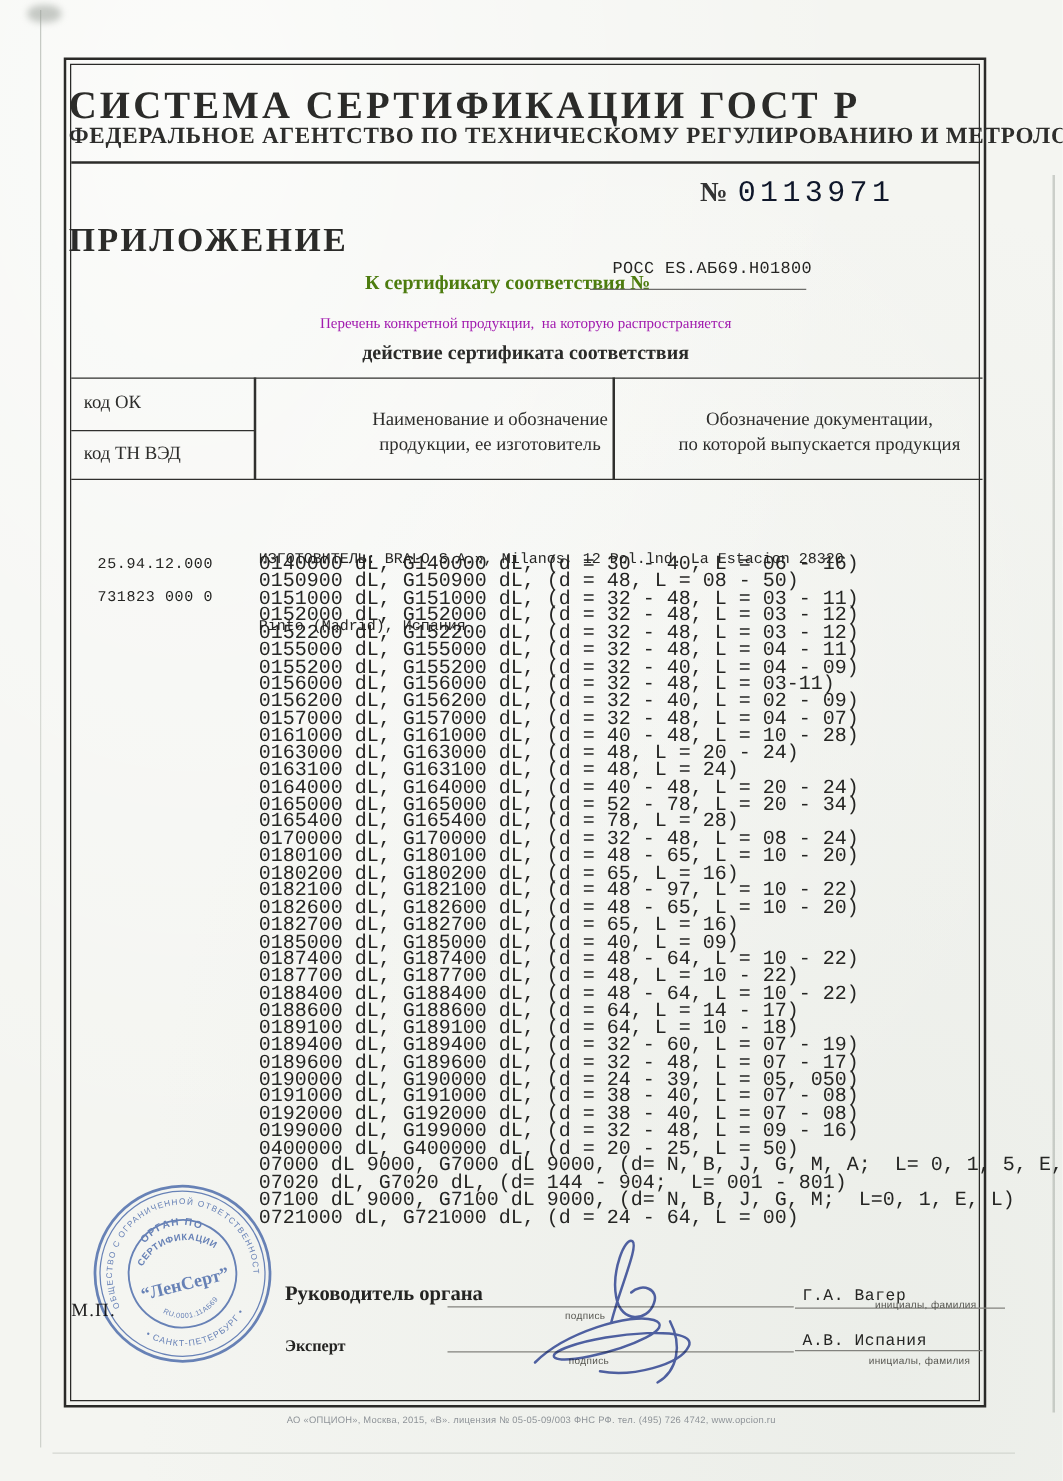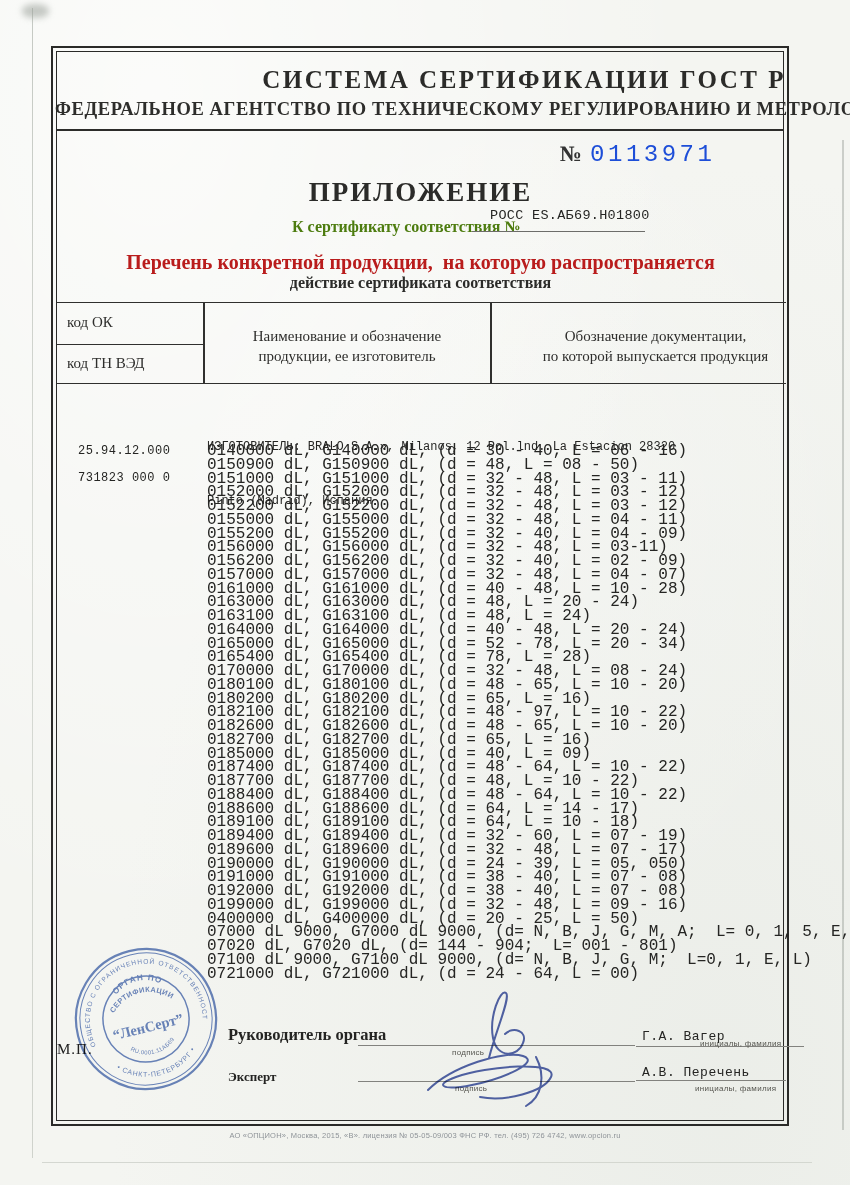--- a/index.html
+++ b/index.html
@@ -16,43 +16,43 @@
   .abs{position:absolute;}
   
   .edge-left{left:32px;top:8px;width:1px;height:1150px;background:linear-gradient(#b4b9b2,#ccd0c9,#c3c7c0);opacity:.75;}
   .edge-right{left:842px;top:140px;width:2px;height:990px;background:#9aa099;opacity:.45;}
   .edge-bottom{left:42px;top:1162px;width:770px;height:1px;background:#d0d4cd;opacity:.9;}
   .corner-smudge{left:22px;top:4px;width:27px;height:14px;background:#9ba19a;border-radius:45%;filter:blur(3px);opacity:.55;}
   
   .frame{left:51px;top:46px;width:738px;height:1080px;border:2.2px solid #2a2a28;padding:3px;box-sizing:border-box;}
   .frame-in{width:100%;height:100%;border:1.6px solid #2a2a28;box-sizing:border-box;}
   
-  .hdr1{left:55px;top:66px;width:731px;text-align:right;font-weight:bold;font-size:25px;letter-spacing:2.5px;color:#2b2b29;white-space:nowrap;}
+  .hdr1{left:55px;top:66px;width:731px;text-align:left;font-weight:bold;font-size:31px;letter-spacing:2.5px;color:#2b2b29;white-space:nowrap;}
   .hdr2{left:55px;top:99px;width:731px;text-align:center;font-weight:bold;font-size:18.5px;letter-spacing:.6px;color:#2d2d2b;white-space:nowrap;}
   .hdr-rule{left:57px;top:129px;width:727px;height:2px;background:#2c2c2a;}
   
   .doc-num{left:560px;top:141px;white-space:nowrap;}
   .num-sign{font-size:22px;font-weight:bold;color:#333;vertical-align:baseline;}
-  .num-val{font-family:"Liberation Mono","DejaVu Sans Mono",monospace;font-size:24px;letter-spacing:3.5px;color:#1d4ed8;margin-left:8px;}
-  
-  .app-title{left:55px;top:177px;width:731px;text-align:center;font-weight:bold;font-size:27px;letter-spacing:2px;color:#2b2b29;}
+  .num-val{font-family:"Liberation Mono","DejaVu Sans Mono",monospace;font-size:24px;letter-spacing:3.5px;color:#0f172a;margin-left:8px;}
+  
+  .app-title{left:55px;top:177px;width:731px;font-weight:bold;font-size:27px;letter-spacing:2px;color:#2b2b29;}
   .cert-label{left:248px;top:218px;font-weight:bold;font-size:16px;color:#4d7c0f;margin-left:44px;}
   .cert-val{left:490px;top:208px;font-family:"Liberation Mono","DejaVu Sans Mono",monospace;font-size:13.5px;color:#2e2e2c;letter-spacing:.3px;white-space:pre;}
   .cert-underline{left:472px;top:231px;width:173px;height:1px;background:#6d6d6a;}
-  .sub1{left:55px;top:251px;width:731px;text-align:center;font-weight:bold;font-size:20px;color:#b91c1c;white-space:pre;}
+  .sub1{left:55px;top:251px;width:731px;text-align:center;font-weight:normal;font-size:12px;color:#a21caf;white-space:pre;}
   .sub2{left:55px;top:274px;width:731px;text-align:center;font-weight:bold;font-size:16px;color:#2b2b29;}
   
   .tbl{left:57px;top:302px;width:729px;height:82px;border-top:1.6px solid #30302e;border-bottom:1.6px solid #30302e;box-sizing:border-box;}
   .tbl-v1{left:203px;top:302px;width:1.5px;height:82px;background:#30302e;}
   .tbl-v2{left:490px;top:302px;width:1.5px;height:82px;background:#30302e;}
   .tbl-h1{left:57px;top:344px;width:147px;height:1.3px;background:#30302e;}
   .cell{font-size:15px;color:#2e2e2c;}
   .c-ok{left:67px;top:314px;}
   .c-tnved{left:67px;top:355px;}
-  .c-mid{left:204px;top:326px;width:286px;text-align:center;line-height:20px;}
+  .c-mid{left:204px;top:326px;width:286px;text-align:center;line-height:20px;padding-left:45px;}
   .c-right{left:491px;top:326px;width:329px;text-align:center;line-height:20px;}
   
   .mono{font-family:"Liberation Mono","DejaVu Sans Mono",monospace;color:#252523;}
   .manu{left:207px;top:402px;font-size:12px;line-height:18px;white-space:pre;}
   .code-ok{left:78px;top:444px;font-size:12px;letter-spacing:.5px;white-space:pre;}
   .code-tnved{left:78px;top:471px;font-size:12px;letter-spacing:.5px;white-space:pre;}
   .products{left:207px;top:445px;font-size:16px;line-height:13.75px;}
   .product-line{white-space:pre;height:13.75px;}
   
   .role1{left:228px;top:1025px;font-weight:bold;font-size:16.5px;color:#242422;}
@@ -167,21 +167,21 @@
       <div class="product-line">0721000 dL, G721000 dL, (d = 24 - 64, L = 00)</div>
     </div>
 
   <div class="abs role1">Руководитель органа</div>
   <div class="abs role2">Эксперт</div>
   <div class="abs sig-line1"></div>
   <div class="abs sig-line2"></div>
   <div class="abs cap cap-p1">подпись</div>
   <div class="abs cap cap-p2">подпись</div>
   <div class="abs name1 mono">Г.А. Вагер</div>
-  <div class="abs name2 mono">А.В. Перечень</div>
+  <div class="abs name2 mono">А.В. Испания</div>
   <div class="abs name-line1"></div>
   <div class="abs name-line2"></div>
   <div class="abs cap cap-n1">инициалы, фамилия</div>
   <div class="abs cap cap-n2">инициалы, фамилия</div>
   <div class="abs mp">М.П.</div>
 
   <svg class="abs ink" viewBox="0 0 850 1185">
     <g fill="none" stroke="#3c50a2" stroke-width="2" stroke-linecap="round" opacity="0.88">
       <path d="M489,1058 C496,1030 511,997 506,993 C500,989 489,1017 493,1038 C497,1059 518,1057 523,1043 C528,1031 513,1026 505,1034"></path>
       <path d="M428,1090 C452,1066 505,1050 523,1056 C541,1062 505,1078 472,1085 C442,1091 433,1085 456,1077 C486,1066 559,1060 551,1077 C544,1092 505,1102 480,1097"></path>

